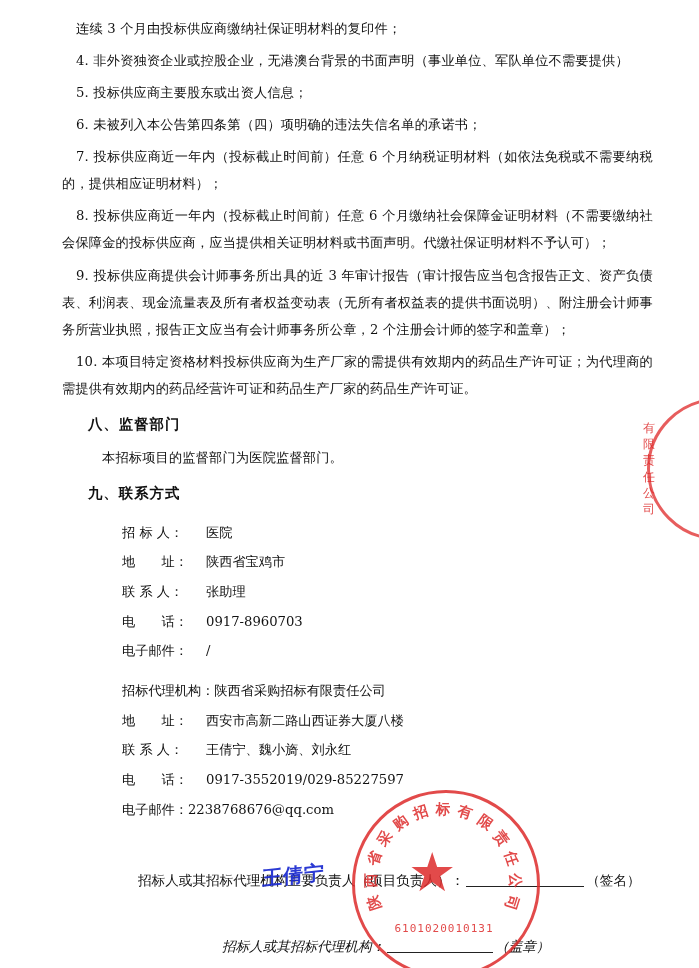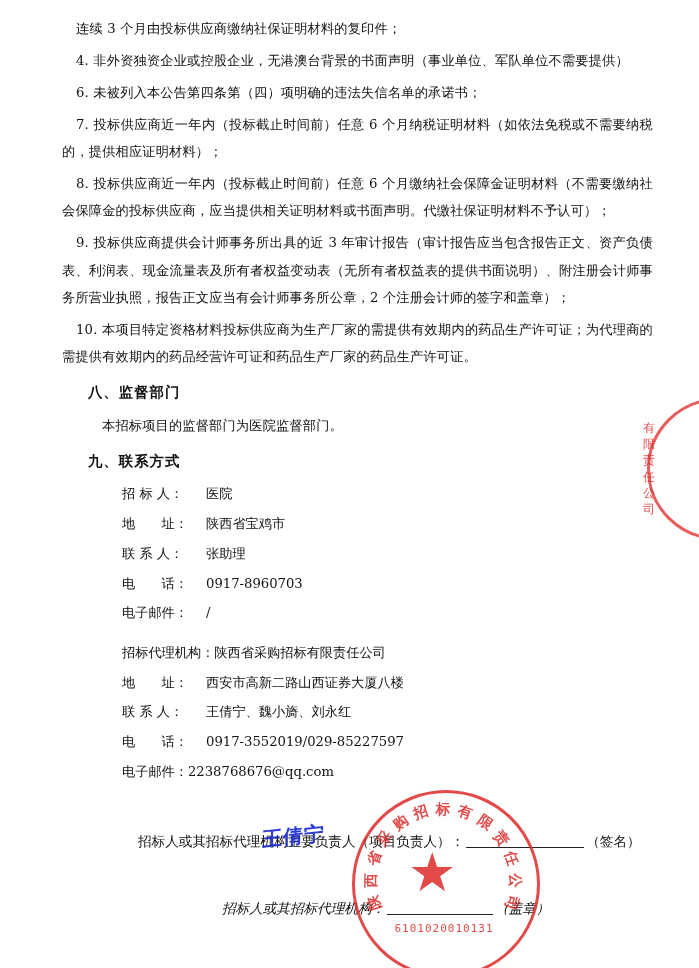--- a/index.html
+++ b/index.html
@@ -41,21 +41,21 @@
     line-height: 2.0;
     margin: 8px 0 2px 0;
     padding-left: 26px;
     letter-spacing: 1px;
   }
   .body-indent {
     padding-left: 26px;
   }
   .contact-block {
     padding-left: 60px;
-    margin-top: 4px;
+    margin-top: 10px;
   }
   .contact-row {
     font-size: 13.2px;
     line-height: 2.25;
     white-space: nowrap;
   }
   .lbl {
     display: inline-block;
     min-width: 84px;
   }
@@ -198,20 +198,21 @@
     font-family: "DejaVu Sans Mono", "Liberation Mono", monospace;
   }
 </style>
 </head>
 <body>
 
 <div class="page">
 
   <p class="para hang">连续 3 个月由投标供应商缴纳社保证明材料的复印件；</p>
   <p class="para indent">4. 非外资独资企业或控股企业，无港澳台背景的书面声明（事业单位、军队单位不需要提供）</p>
+  <p class="para indent">5. 投标供应商主要股东或出资人信息；</p>
   <p class="para indent">6. 未被列入本公告第四条第（四）项明确的违法失信名单的承诺书；</p>
   <p class="para indent">7. 投标供应商近一年内（投标截止时间前）任意 6 个月纳税证明材料（如依法免税或不需要纳税的，提供相应证明材料）；</p>
   <p class="para indent">8. 投标供应商近一年内（投标截止时间前）任意 6 个月缴纳社会保障金证明材料（不需要缴纳社会保障金的投标供应商，应当提供相关证明材料或书面声明。代缴社保证明材料不予认可）；</p>
   <p class="para indent">9. 投标供应商提供会计师事务所出具的近 3 年审计报告（审计报告应当包含报告正文、资产负债表、利润表、现金流量表及所有者权益变动表（无所有者权益表的提供书面说明）、附注册会计师事务所营业执照，报告正文应当有会计师事务所公章，2 个注册会计师的签字和盖章）；</p>
   <p class="para indent">10. 本项目特定资格材料投标供应商为生产厂家的需提供有效期内的药品生产许可证；为代理商的需提供有效期内的药品经营许可证和药品生产厂家的药品生产许可证。</p>
 
   <h2 class="section-head">八、监督部门</h2>
   <p class="para indent body-indent">本招标项目的监督部门为医院监督部门。</p>
 
   <h2 class="section-head">九、联系方式</h2>

